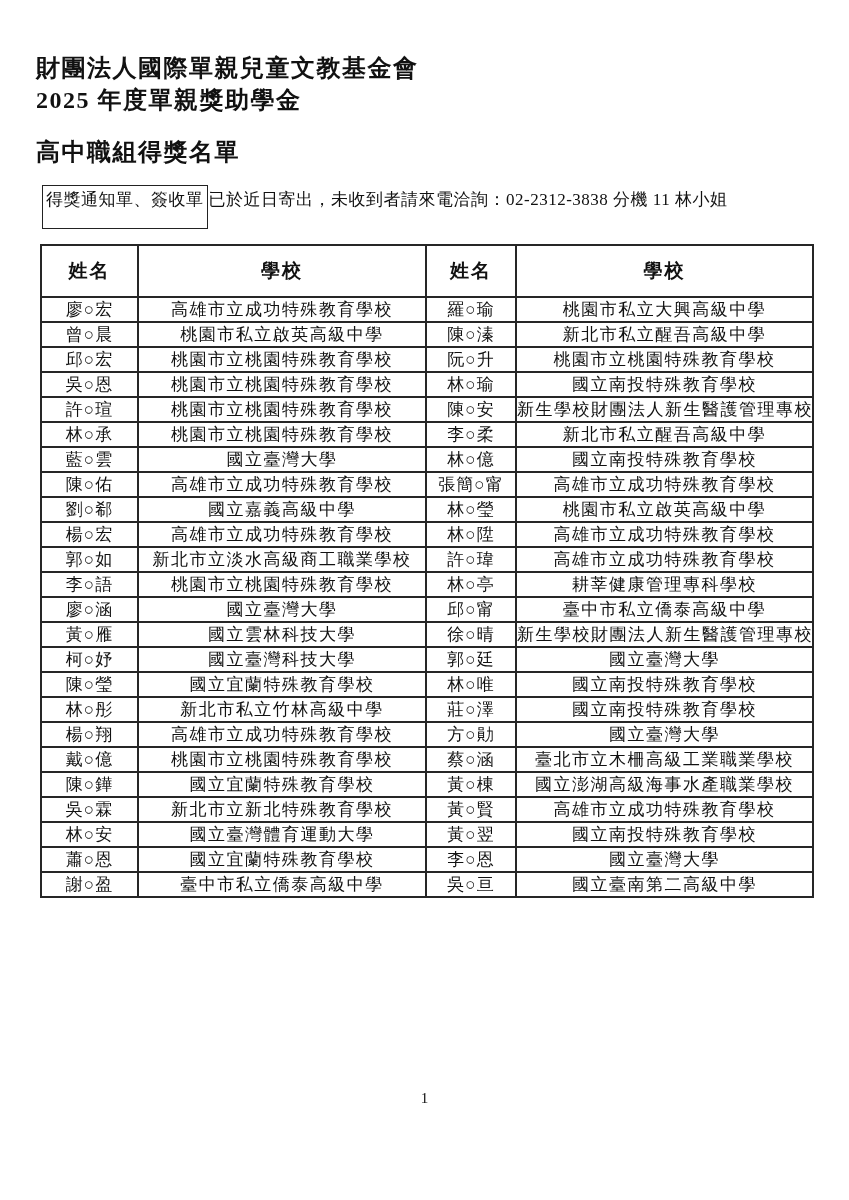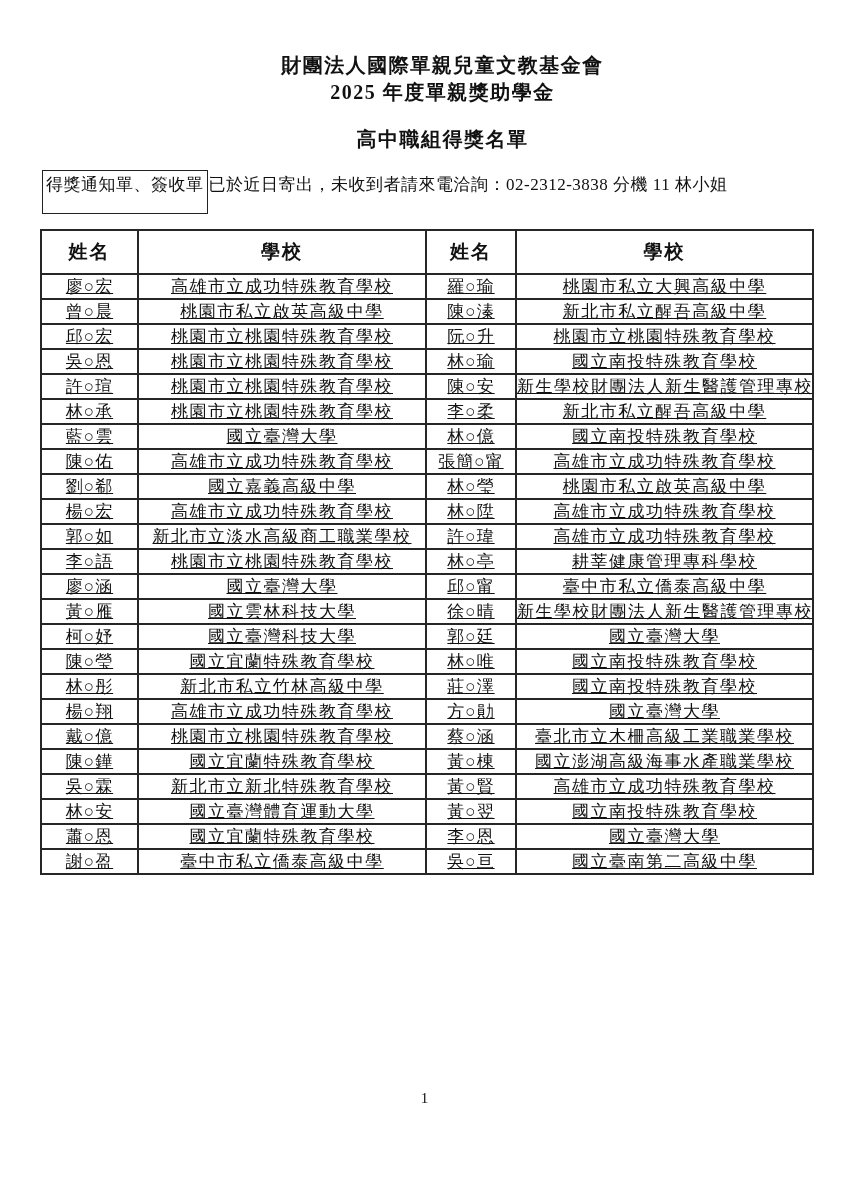--- a/index.html
+++ b/index.html
@@ -5,23 +5,22 @@
   * { margin: 0; padding: 0; box-sizing: border-box; }
   html, body {
     width: 849px;
     background: #ffffff;
     color: #111111;
     font-family: "Liberation Serif", "DejaVu Serif", serif;
   }
   body { height: 1200px; position: relative; overflow: hidden; }
 
   .doc-title {
-    text-align: center;
     font-weight: 700;
-    font-size: 20px;
+    font-size: 24px;
     letter-spacing: 1.5px;
     padding-left: 36px;
   }
   #title1 { padding-top: 52px; }
   #title2 { }
   #title3 { margin-top: 20px; }
 
   .notice-line {
     margin: 17px 0 0 42px;
     font-size: 17px;
@@ -41,22 +40,22 @@
     border-collapse: collapse;
     table-layout: fixed;
   }
   .winners th, .winners td {
     border: 2px solid #262626;
     text-align: center;
     vertical-align: middle;
     overflow: hidden;
     white-space: nowrap;
   }
-  .winners thead tr { height: 44px; }
-  .winners tbody tr { height: 22px; text-decoration: underline; }
+  .winners thead tr { height: 52px; }
+  .winners tbody tr { height: 22px; }
   .winners th {
     font-size: 19px;
     font-weight: 700;
     letter-spacing: 2px;
   }
   .winners td { font-size: 17px; }
   .name-cell   { letter-spacing: 1px; }
   .school-cell { letter-spacing: 1.5px; }
 
   .col-name1   { width: 97px; }

